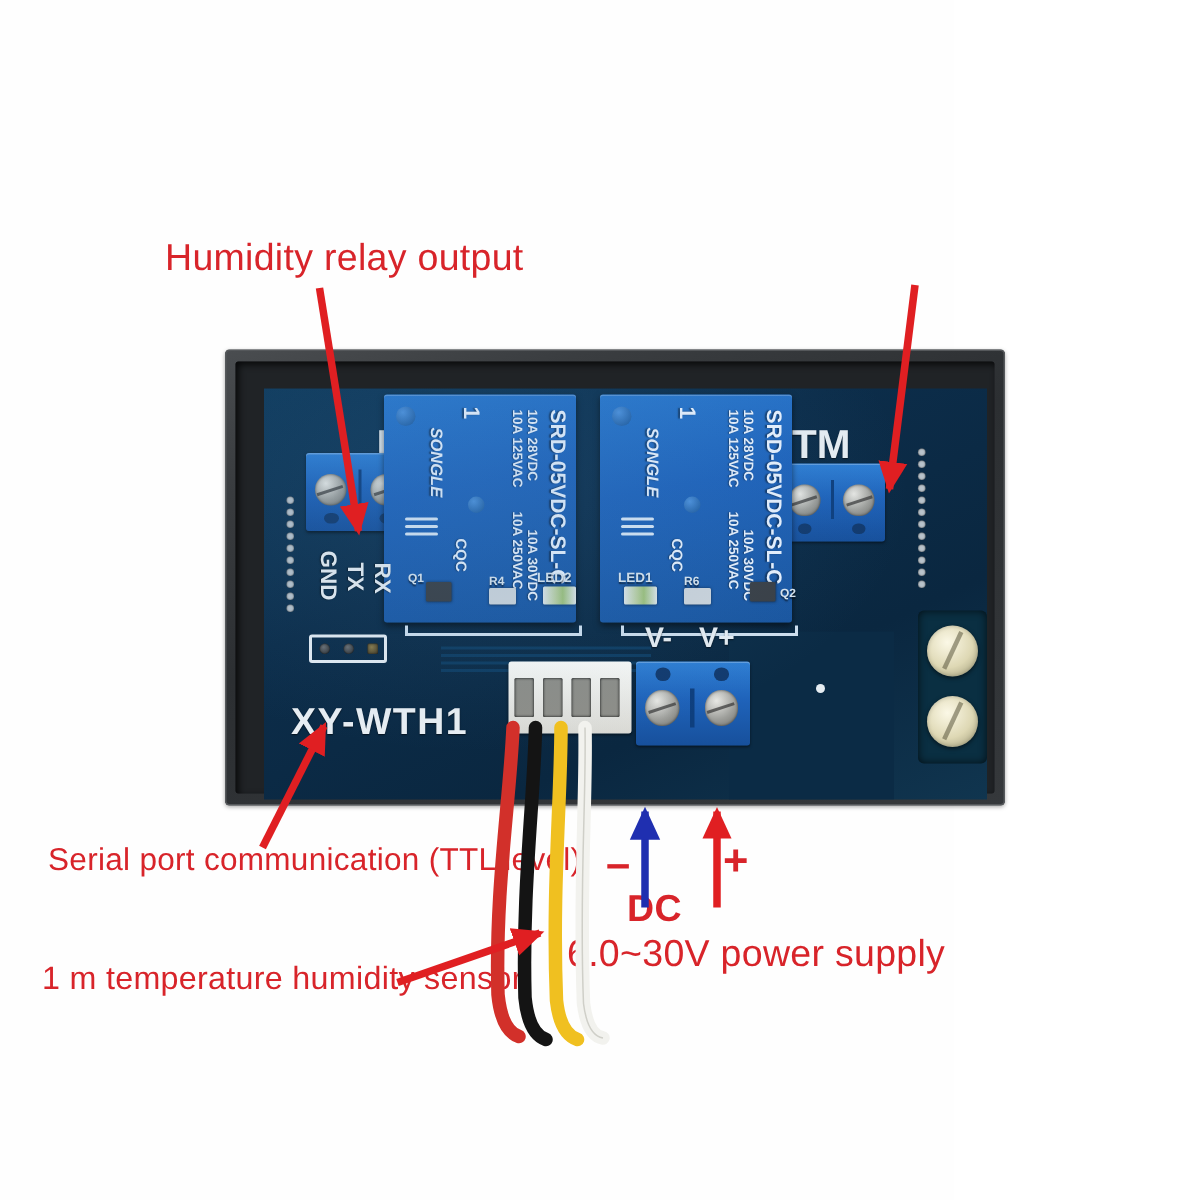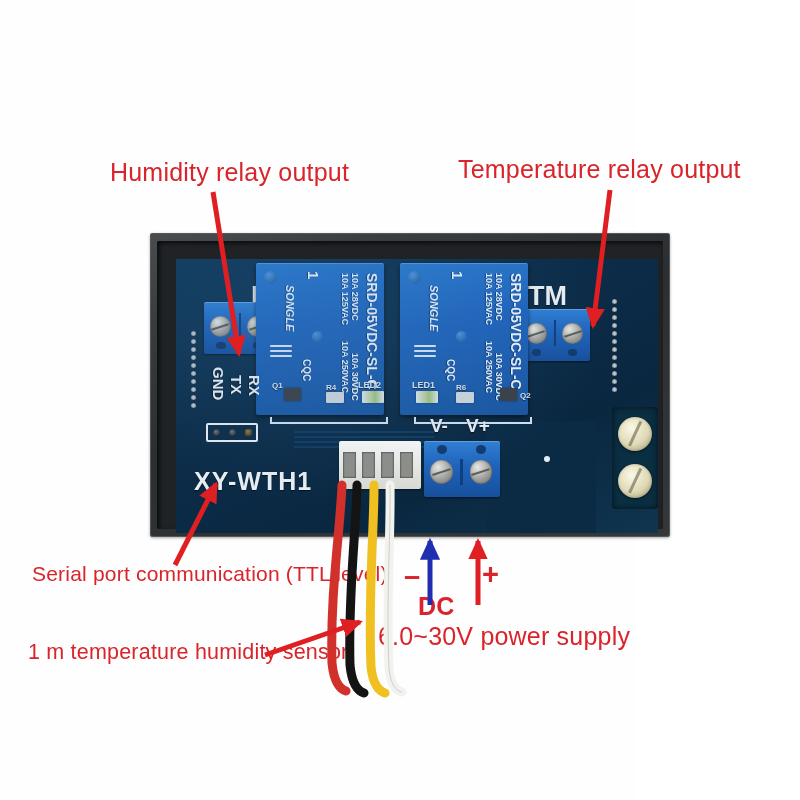--- a/index.html
+++ b/index.html
@@ -102,21 +102,20 @@
 
   
   #arrows{position:absolute;left:0;top:0;width:800px;height:800px;}
 </style>
 </head>
 <body>
 
 <div id="stage">
 
   <div class="anno anno-hum">Humidity relay output</div>
-  <div class="anno anno-tmp">Temperature relay output</div>
   <div class="anno anno-ser">Serial port communication (TTL level)</div>
   <div class="anno anno-sen">1 m temperature humidity sensor</div>
   <div class="anno anno-pwr">6.0~30V power supply</div>
   <div class="anno anno-dc">DC</div>
   <div class="anno anno-minus">–</div>
   <div class="anno anno-plus">+</div>
 
   <div id="case">
     <div id="case-inner">
 

